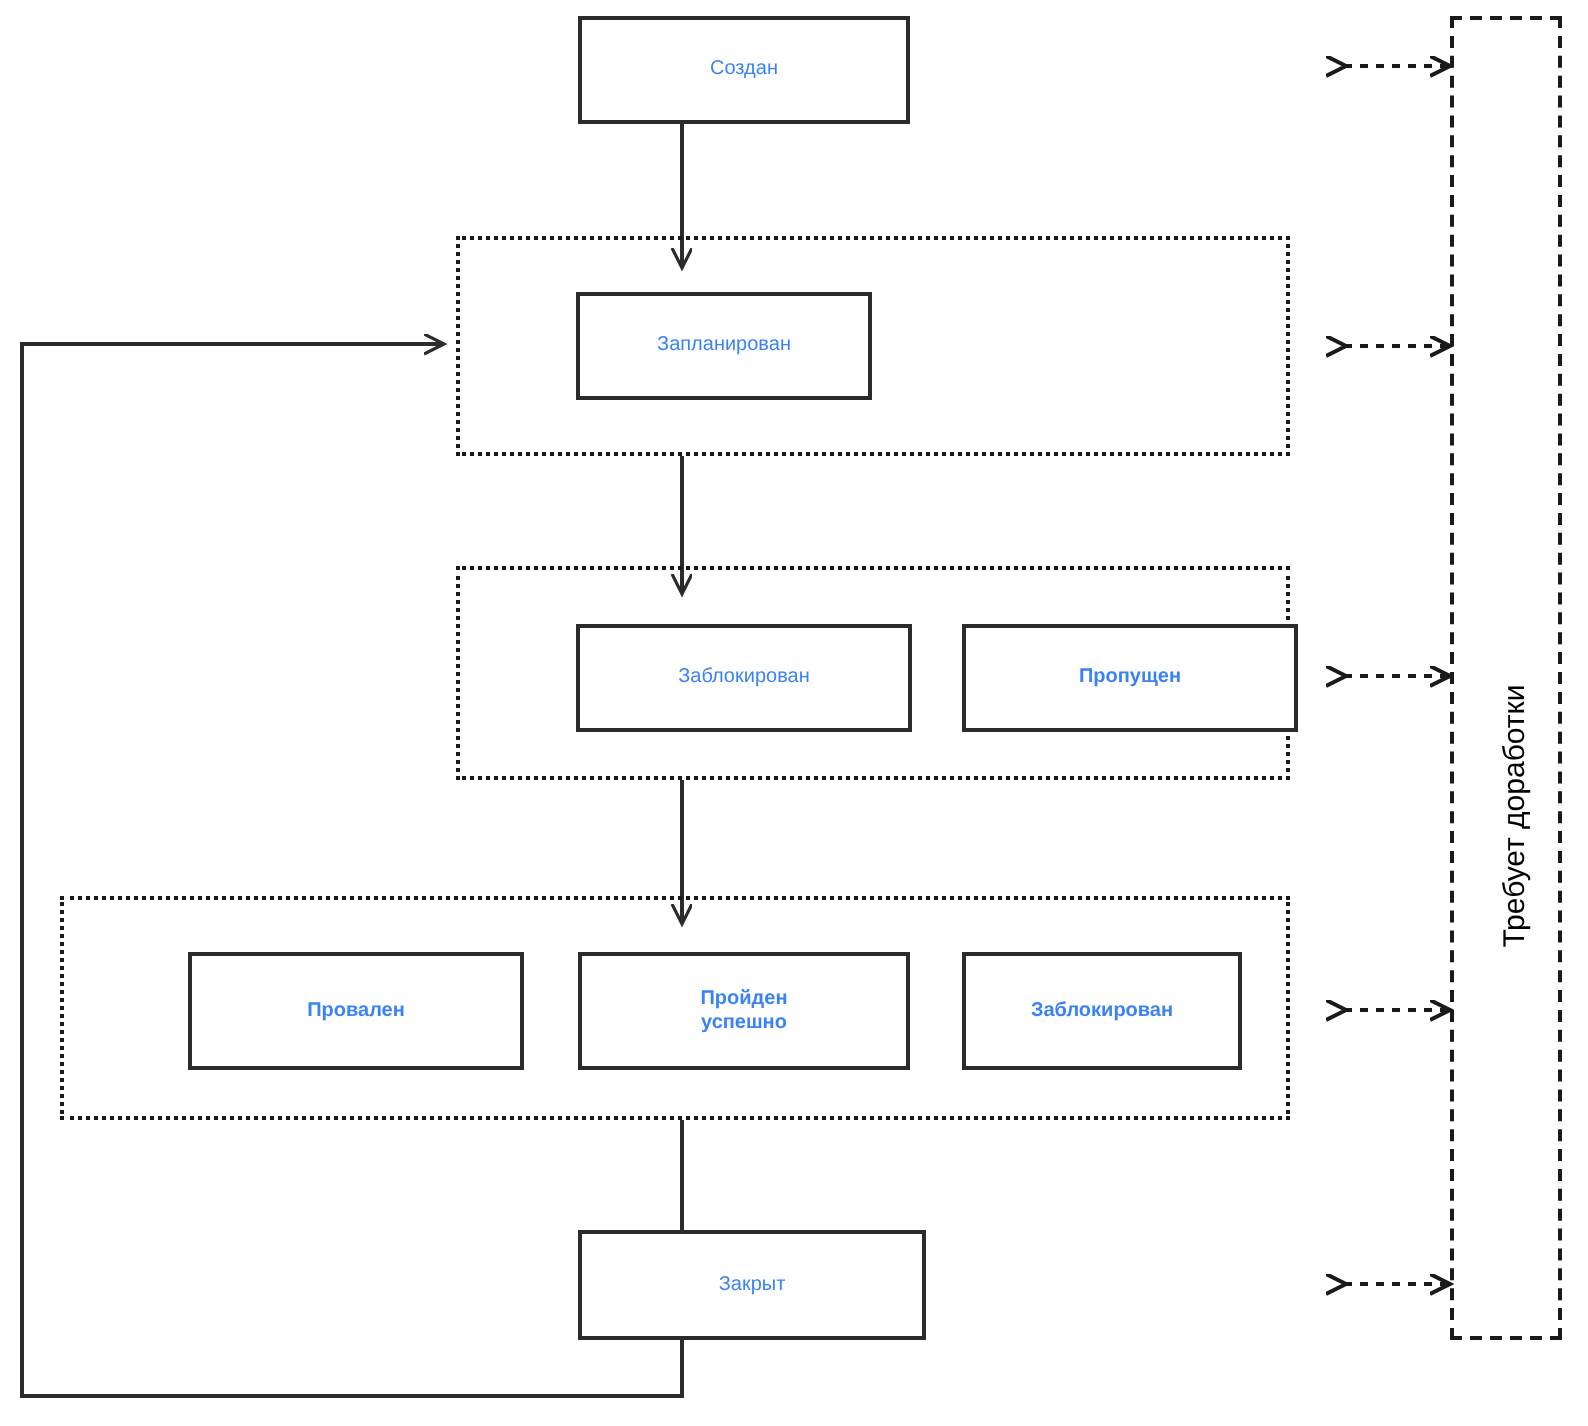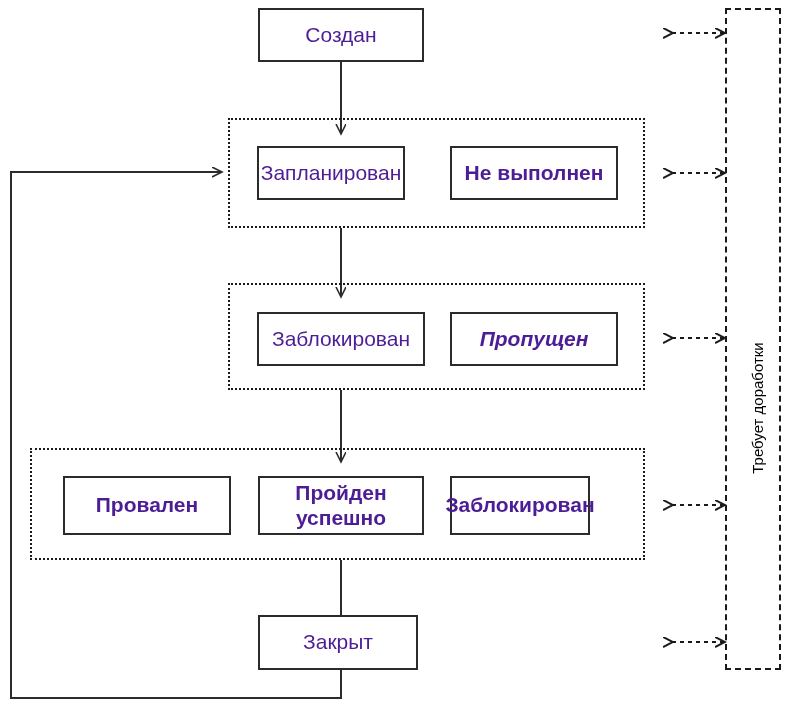--- a/index.html
+++ b/index.html
@@ -24,24 +24,25 @@
   }
   .node-box {
     position: absolute;
     box-sizing: border-box;
     border: 2px solid #2b2b2b;
     background: #ffffff;
     display: flex;
     align-items: center;
     justify-content: center;
     text-align: center;
-    font-size: 21px;
-    color: #4c1d95;
+    font-size: 10px;
+    color: #3b82f6;
     line-height: 1.18;
     z-index: 3;
+    margin-left: 31px;
   }
   .node-box.bold { font-weight: bold; }
   .node-box.regular { font-weight: normal; }
   .group-box {
     position: absolute;
     box-sizing: border-box;
     border: 2px dotted #1a1a1a;
     background: transparent;
     z-index: 2;
   }
@@ -98,30 +99,29 @@
       <line x1="672" y1="338" x2="724" y2="338" stroke="#1a1a1a" stroke-width="2" stroke-dasharray="4,4" marker-end="url(#arrowDashR)" marker-start="url(#arrowDashL)"></line>
       <line x1="672" y1="505" x2="724" y2="505" stroke="#1a1a1a" stroke-width="2" stroke-dasharray="4,4" marker-end="url(#arrowDashR)" marker-start="url(#arrowDashL)"></line>
       <line x1="672" y1="642" x2="724" y2="642" stroke="#1a1a1a" stroke-width="2" stroke-dasharray="4,4" marker-end="url(#arrowDashR)" marker-start="url(#arrowDashL)"></line>
     </g>
   </svg>
 
   <div class="node-box regular" style="left:258px; top:8px; width:166px; height:54px;">Создан</div>
 
   <div class="group-box" style="left:228px; top:118px; width:417px; height:110px;"></div>
   <div class="node-box regular" style="left:257px; top:146px; width:148px; height:54px;">Запланирован</div>
-  <div class="node-box bold" style="left:450px; top:146px; width:168px; height:54px;">Не выполнен</div>
 
   <div class="group-box" style="left:228px; top:283px; width:417px; height:107px;"></div>
   <div class="node-box regular" style="left:257px; top:312px; width:168px; height:54px;">Заблокирован</div>
-  <div class="node-box bold" style="left:450px; top:312px; width:168px; height:54px;font-style:italic;">Пропущен</div>
+  <div class="node-box bold" style="left:450px; top:312px; width:168px; height:54px;">Пропущен</div>
 
   <div class="group-box" style="left:30px; top:448px; width:615px; height:112px;"></div>
   <div class="node-box bold" style="left:63px; top:476px; width:168px; height:59px;">Провален</div>
   <div class="node-box bold" style="left:258px; top:476px; width:166px; height:59px; white-space:pre-line;">Пройден
 успешно</div>
   <div class="node-box bold" style="left:450px; top:476px; width:140px; height:59px;">Заблокирован</div>
 
-  <div class="node-box regular" style="left:258px; top:615px; width:160px; height:55px;">Закрыт</div>
+  <div class="node-box regular" style="left:258px; top:615px; width:174px; height:55px;">Закрыт</div>
 
   <div class="rework-box" style="left:725px; top:8px; width:56px; height:662px;"></div>
   <div class="vlabel" style="left:633px; top:398px; width:250px; height:20px; line-height:20px;">Требует доработки</div>
 
 </div>
 
 </body></html>

